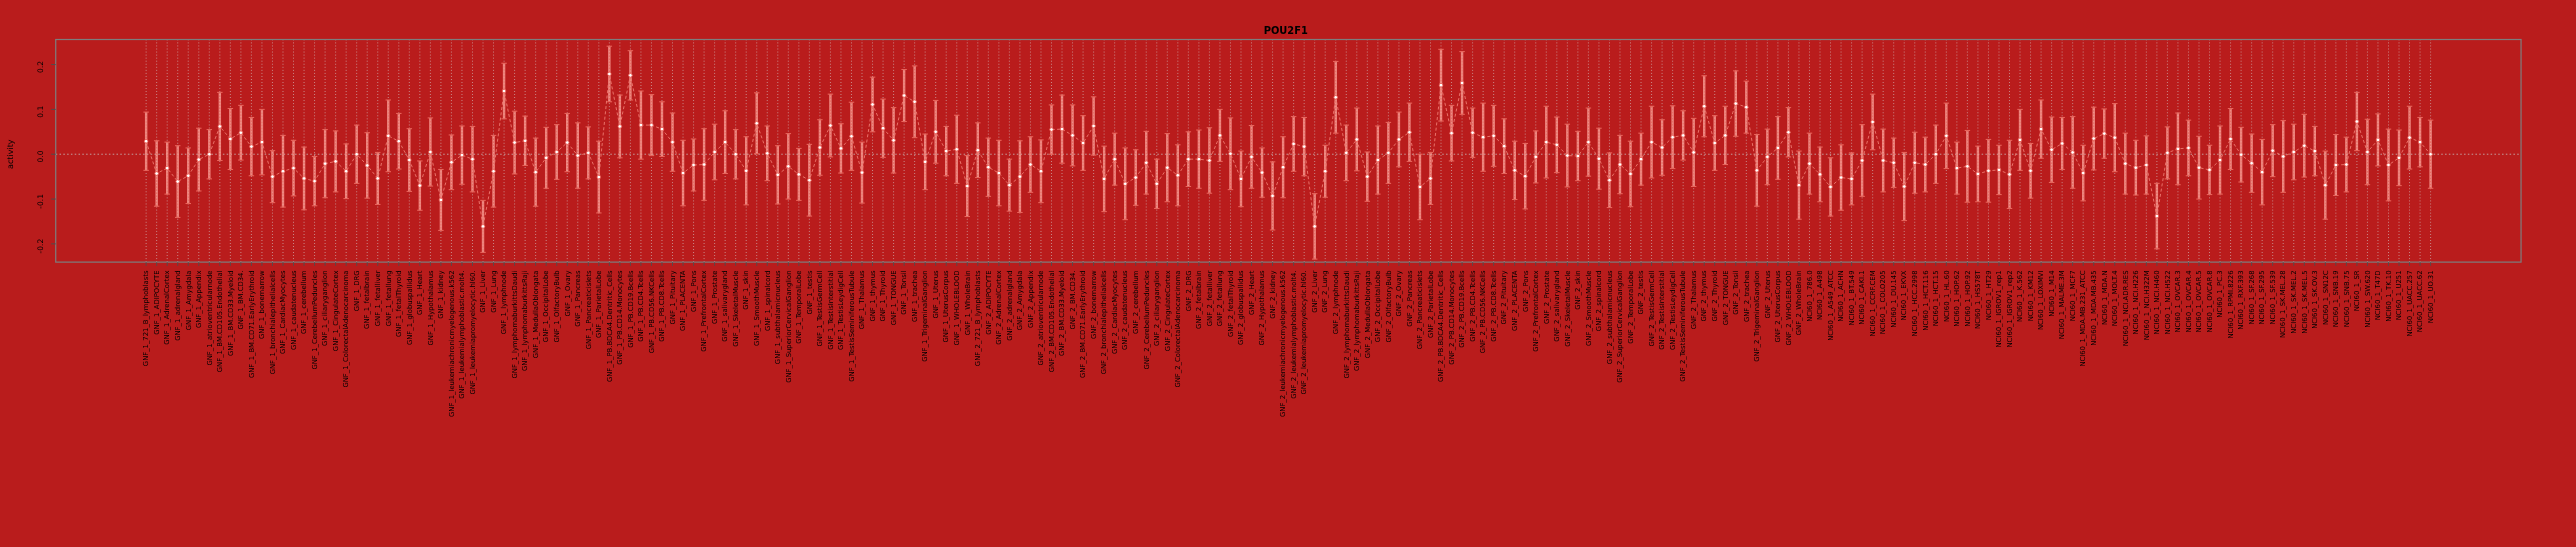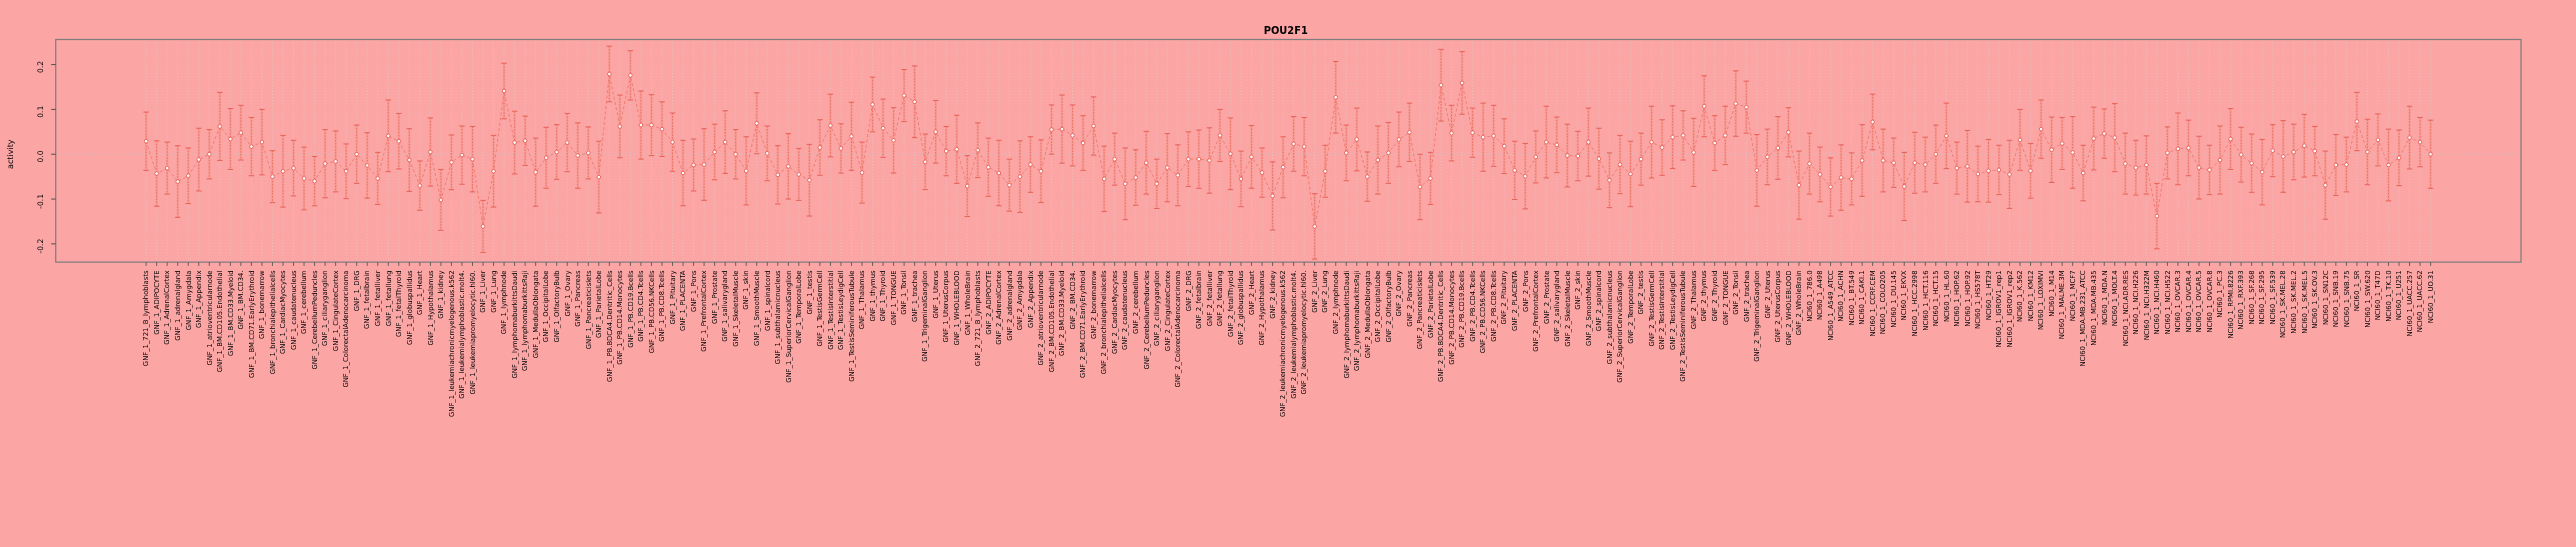--- a/index.html
+++ b/index.html
@@ -1,16 +1,16 @@
 <!DOCTYPE html>
 <html style="font-size:12px"><head>
 <meta charset="utf-8">
 <style>
   html,body{margin:0;padding:0;background:#ffffff;}
-  .figure-wrap{position:relative;width:2576px;height:547px;background:#fca5a5;overflow:hidden;
+  .figure-wrap{position:relative;width:2576px;height:547px;background:#b91c1c;overflow:hidden;
                font-family:"DejaVu Sans","Liberation Sans",sans-serif;}
   svg{display:block;}
   .title{font-size:13px;font-weight:bold;fill:#000;}
   .ylab{font-size:10.5px;fill:#000;}
   text{font-family:"DejaVu Sans","Liberation Sans",sans-serif;}
 </style>
 </head>
 <body>
 
 <div class="figure-wrap">

